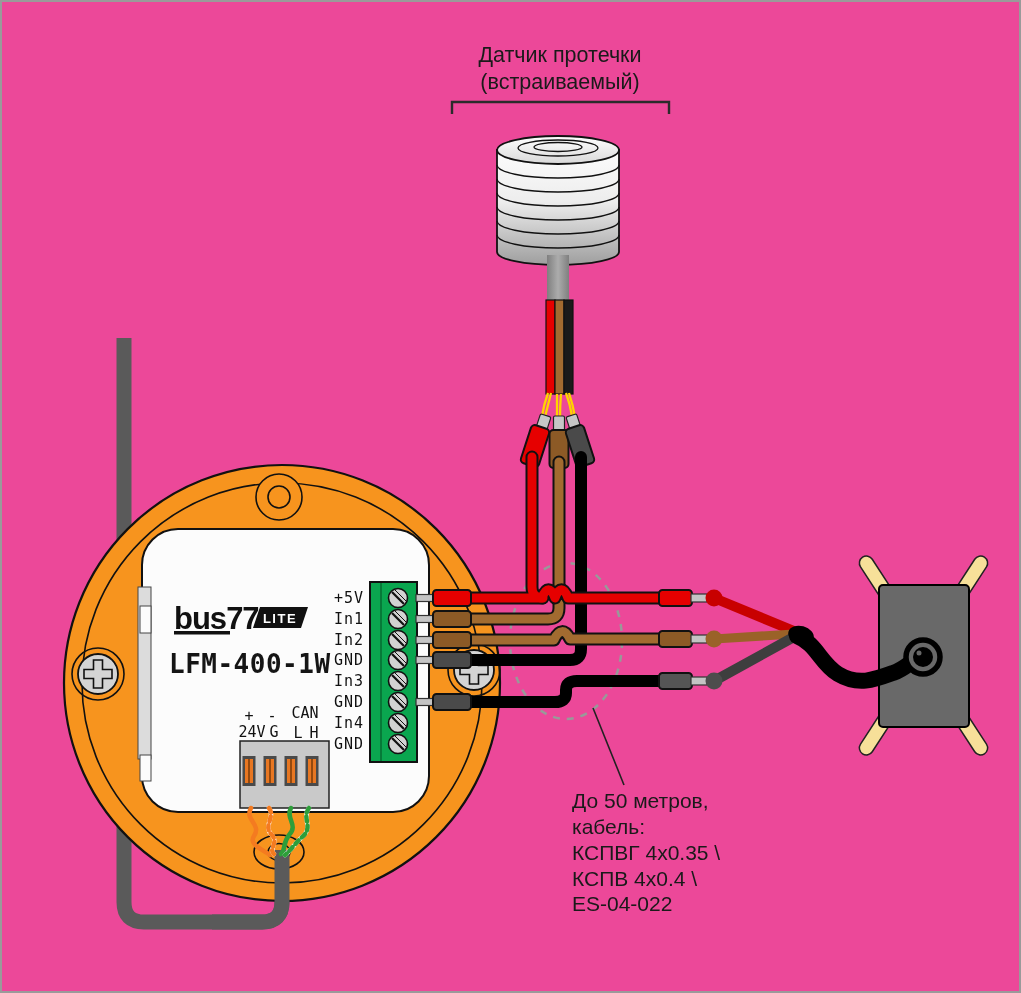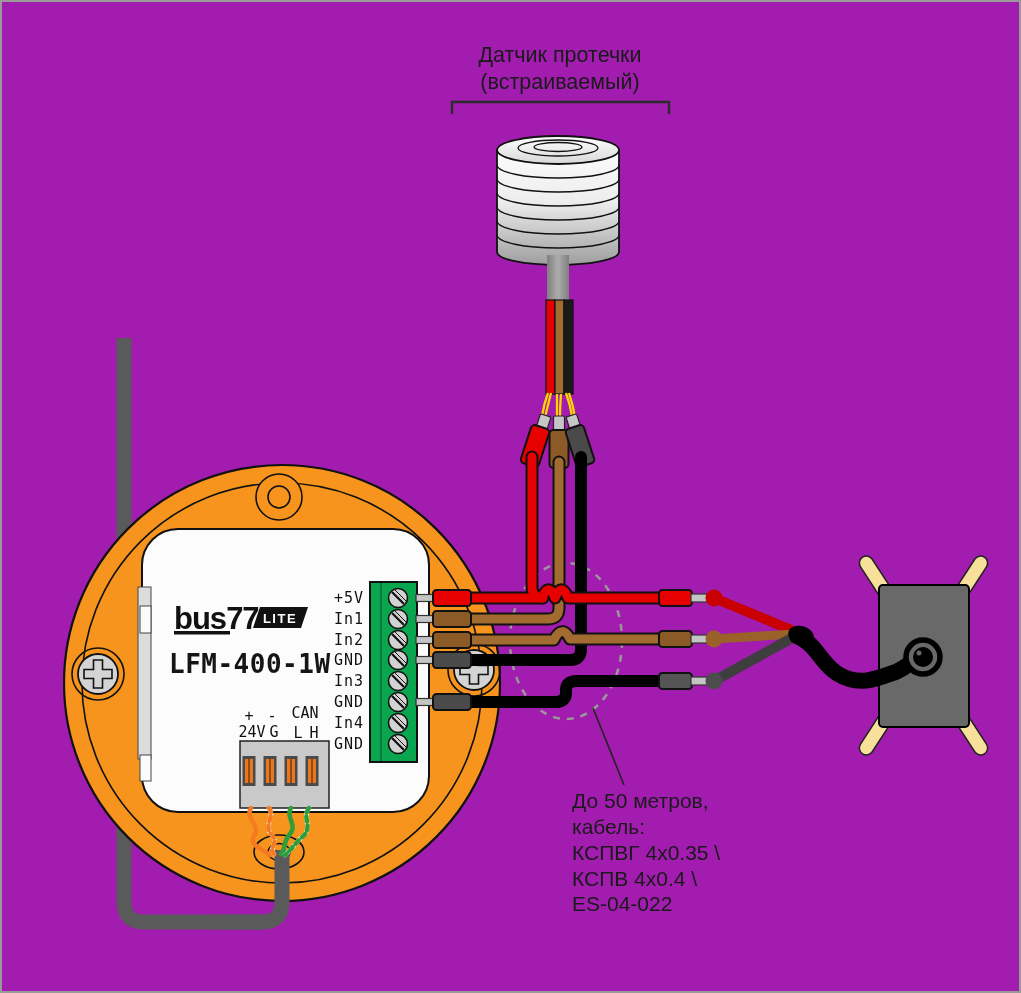--- a/index.html
+++ b/index.html
@@ -1,18 +1,18 @@
 <!DOCTYPE html>
 <html><head>
 <meta charset="utf-8">
 <style>
   html,body{margin:0;padding:0;background:#e8e8e8;}
   .stage{
     position:relative;width:1021px;height:993px;
-    background:#a21caf;border:2px solid #9a9a9a;box-sizing:border-box;
+    background:#ec4899;border:2px solid #9a9a9a;box-sizing:border-box;
     font-family:"Liberation Sans",sans-serif;overflow:hidden;
   }
   svg{position:absolute;left:0;top:0;}
   .t-sans{font-family:"Liberation Sans",sans-serif;}
   .t-mono{font-family:"DejaVu Sans Mono",monospace;}
 </style>
 </head>
 <body>
 
 <div class="stage">

